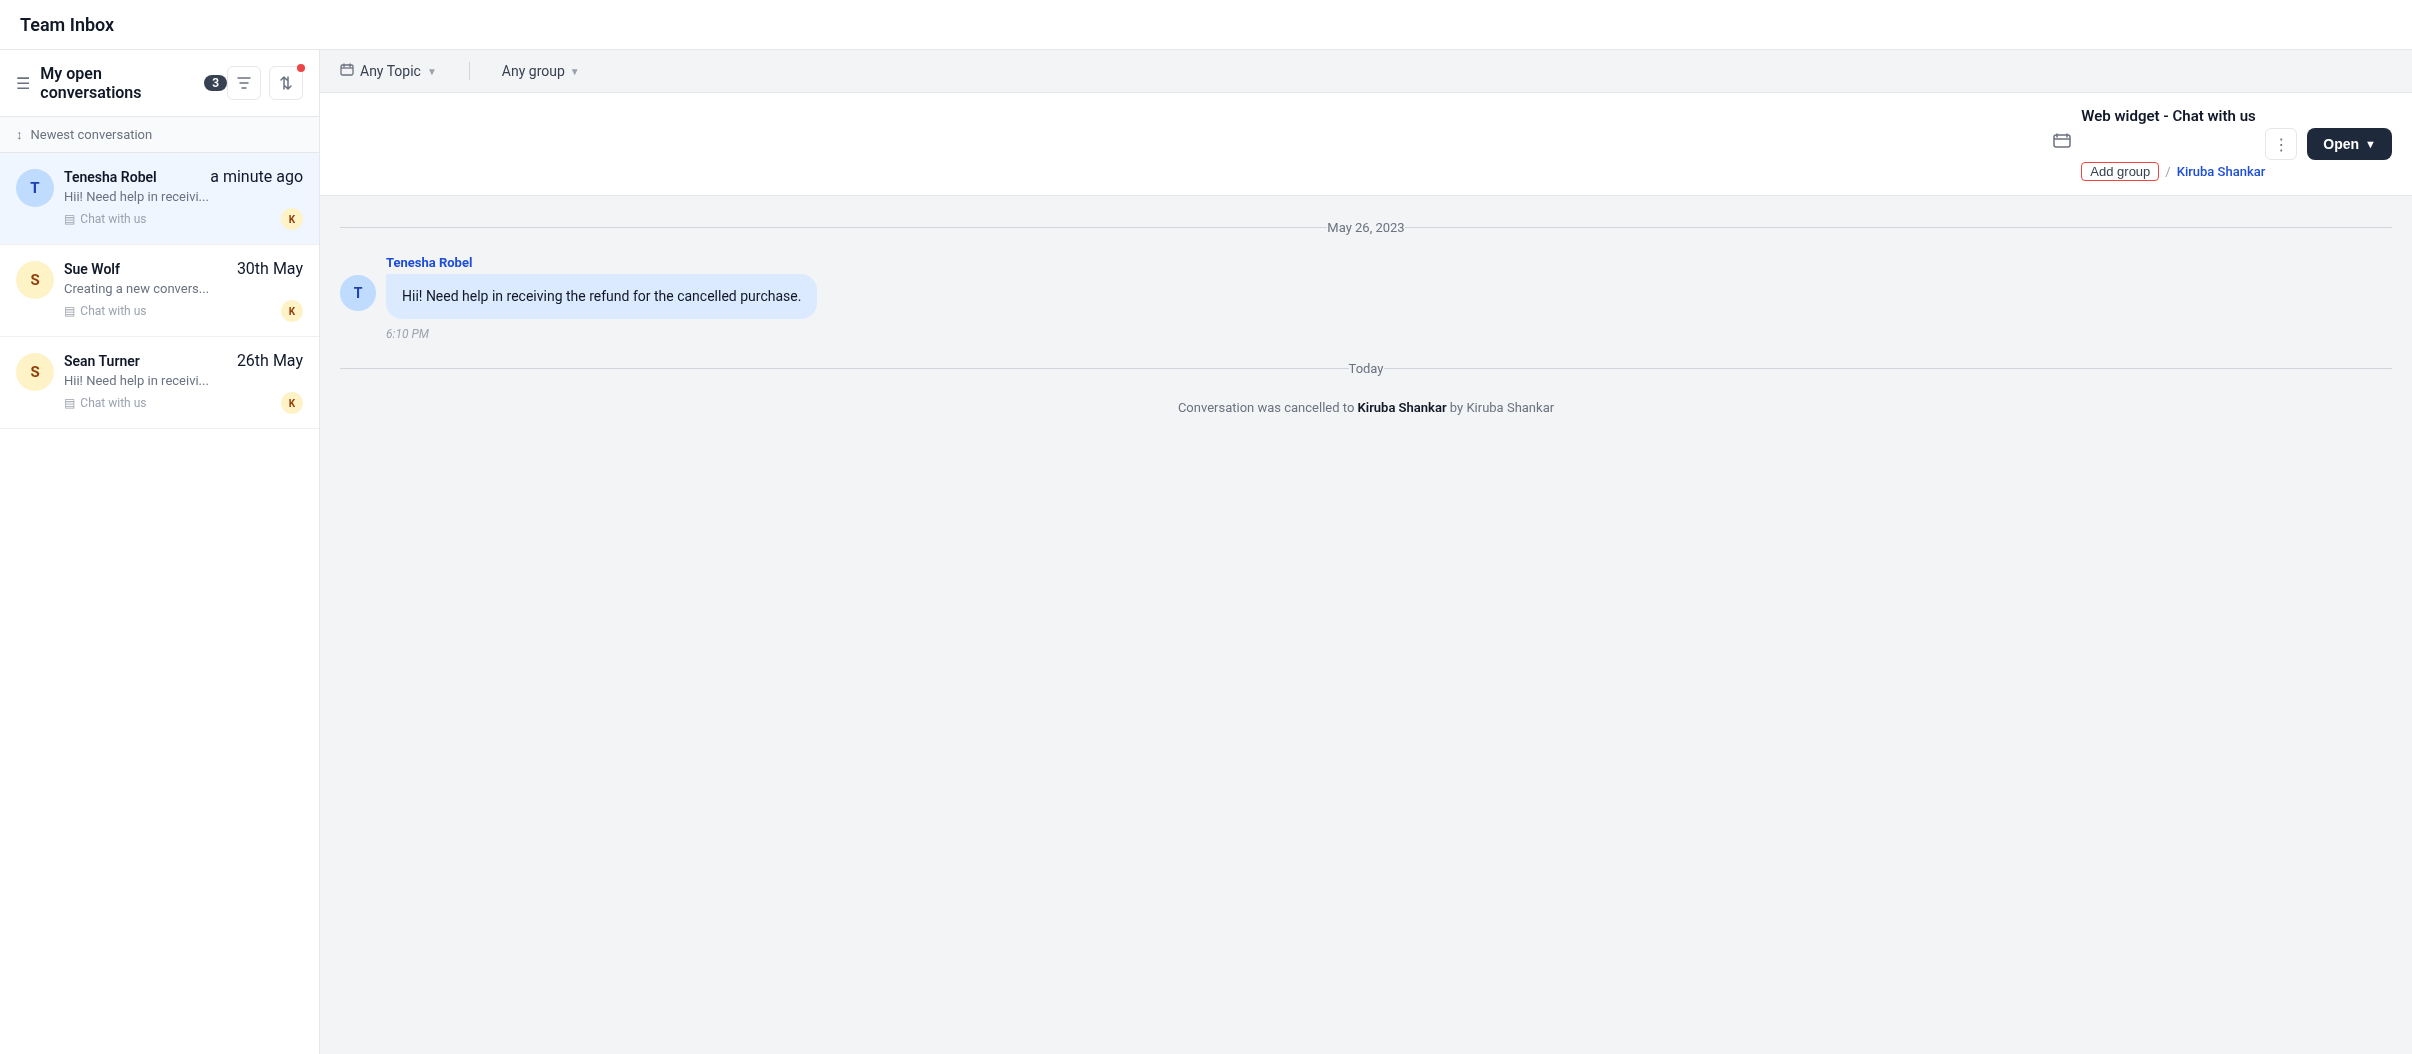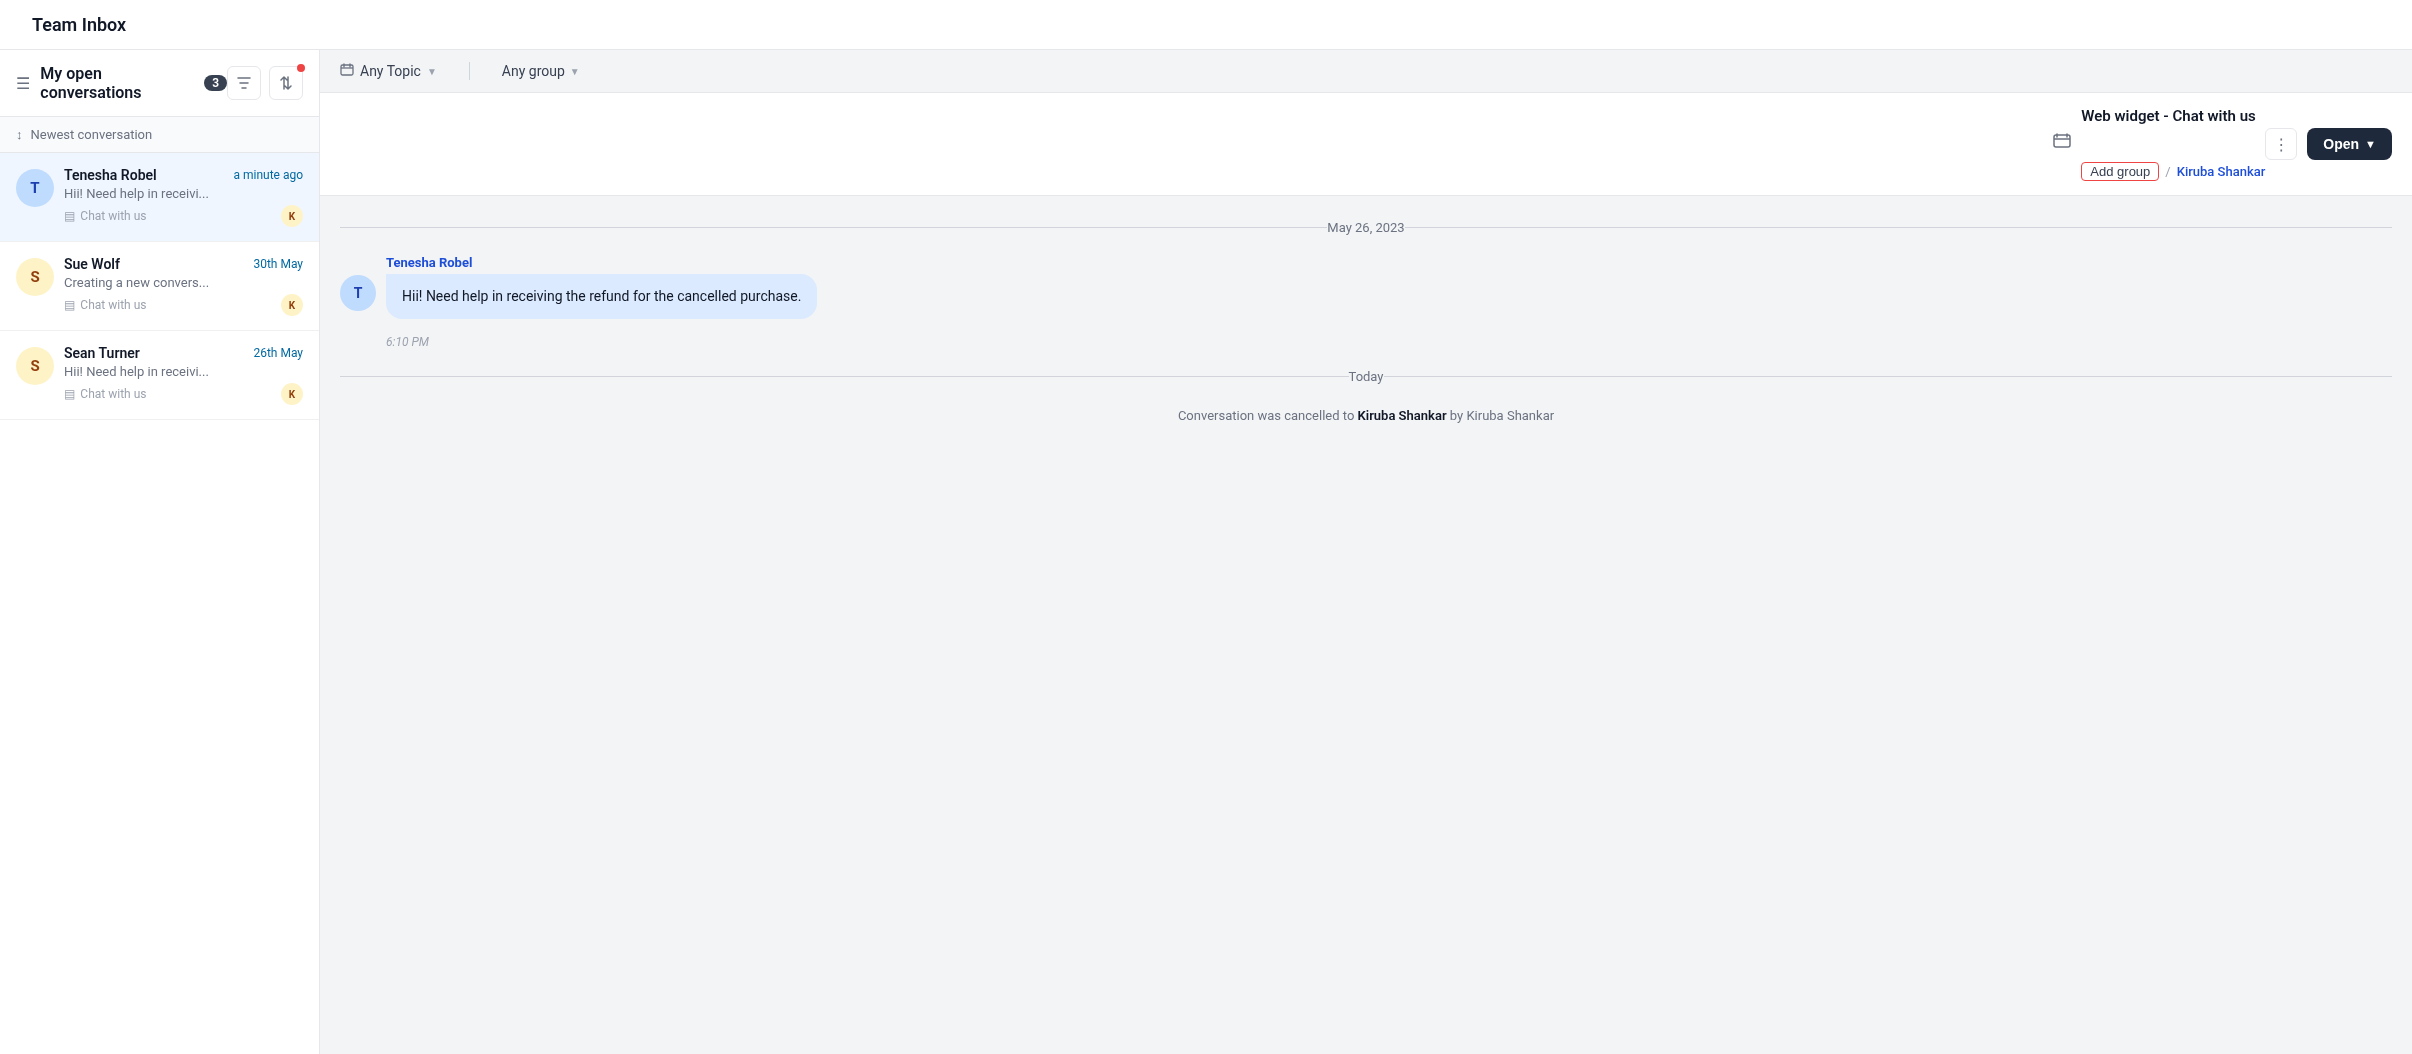--- a/index.html
+++ b/index.html
@@ -1,21 +1,21 @@
 <!DOCTYPE html>
 <html><head>
   <meta charset="utf-8">
   <style>
     * { box-sizing: border-box; margin: 0; padding: 0; }
     body { font-family: -apple-system, BlinkMacSystemFont, 'Segoe UI', Roboto, sans-serif; background: #f8f9fa; color: #1a1a2e; }
 
     .app-container { display: flex; flex-direction: column; height: 100vh; width: 100%; }
 
     
-    .app-header { padding: 14px 32px; background: #fff; border-bottom: 1px solid #e5e7eb; }
+    .app-header { padding: 14px 20px; background: #fff; border-bottom: 1px solid #e5e7eb; }
     .app-title { font-size: 18px; font-weight: 600; color: #111827; }
 
     
     .main-layout { display: flex; flex: 1; overflow: hidden; }
 
     
     .left-panel { width: 320px; min-width: 320px; background: #fff; border-right: 1px solid #e5e7eb; display: flex; flex-direction: column; }
 
     
     .left-panel-header { display: flex; align-items: center; justify-content: space-between; padding: 14px 16px; border-bottom: 1px solid #e5e7eb; }
@@ -34,21 +34,21 @@
     
     .conversation-list { flex: 1; overflow-y: auto; }
     .conv-item { padding: 14px 16px; border-bottom: 1px solid #f0f0f0; cursor: pointer; display: flex; gap: 10px; align-items: flex-start; }
     .conv-item.active { background: #eff6ff; }
     .avatar { width: 38px; height: 38px; border-radius: 50%; display: flex; align-items: center; justify-content: center; font-size: 15px; font-weight: 700; flex-shrink: 0; margin-top: 2px; }
     .avatar-blue { background: #bfdbfe; color: #1e40af; }
     .avatar-yellow { background: #fef3c7; color: #92400e; }
     .conv-content { flex: 1; min-width: 0; }
     .conv-top-row { display: flex; justify-content: space-between; align-items: center; margin-bottom: 3px; }
     .conv-name { font-size: 14px; font-weight: 600; color: #111827; }
-    .conv-time { font-size: 12px; color: #0369a1; white-space: nowrap; }
+    .conv-time { font-size: 16px; color: #0f172a; white-space: nowrap; }
     .conv-preview { font-size: 13px; color: #6b7280; margin-bottom: 4px; white-space: nowrap; overflow: hidden; text-overflow: ellipsis; }
     .conv-bottom-row { display: flex; justify-content: space-between; align-items: center; }
     .conv-channel { display: flex; align-items: center; gap: 5px; font-size: 12px; color: #9ca3af; }
     .channel-icon { font-size: 12px; }
     .assignee-avatar { width: 22px; height: 22px; border-radius: 50%; background: #fef3c7; color: #92400e; display: flex; align-items: center; justify-content: center; font-size: 10px; font-weight: 700; }
 
     
     .right-panel { flex: 1; display: flex; flex-direction: column; background: #f3f4f6; }
 
     
@@ -81,21 +81,21 @@
     .date-divider { display: flex; align-items: center; }
     .date-line { flex: 1; height: 1px; background: #d1d5db; }
     .date-label { font-size: 13px; color: #6b7280; white-space: nowrap; }
 
     
     .message-group { display: flex; gap: 10px; align-items: flex-start; }
     .msg-avatar { width: 36px; height: 36px; border-radius: 50%; background: #bfdbfe; color: #1e40af; display: flex; align-items: center; justify-content: center; font-size: 14px; font-weight: 700; flex-shrink: 0; margin-top: 20px; }
     .message-content { max-width: 70%; }
     .message-sender { font-size: 13px; font-weight: 700; color: #1d4ed8; margin-bottom: 4px; }
     .message-bubble { background: #dbeafe; border-radius: 0 16px 16px 16px; padding: 12px 16px; font-size: 14px; color: #111827; line-height: 1.5; }
-    .message-time { font-size: 12px; color: #9ca3af; margin-top: 16px; font-style: italic; }
+    .message-time { font-size: 12px; color: #9ca3af; margin-top: 8px; font-style: italic; }
 
     
     .system-message { text-align: center; font-size: 13px; color: #6b7280; padding: 4px 0; }
     .system-message strong { color: #111827; font-weight: 600; }
   </style>
 </head>
 <body>
 
 <div class="app-container">
 

